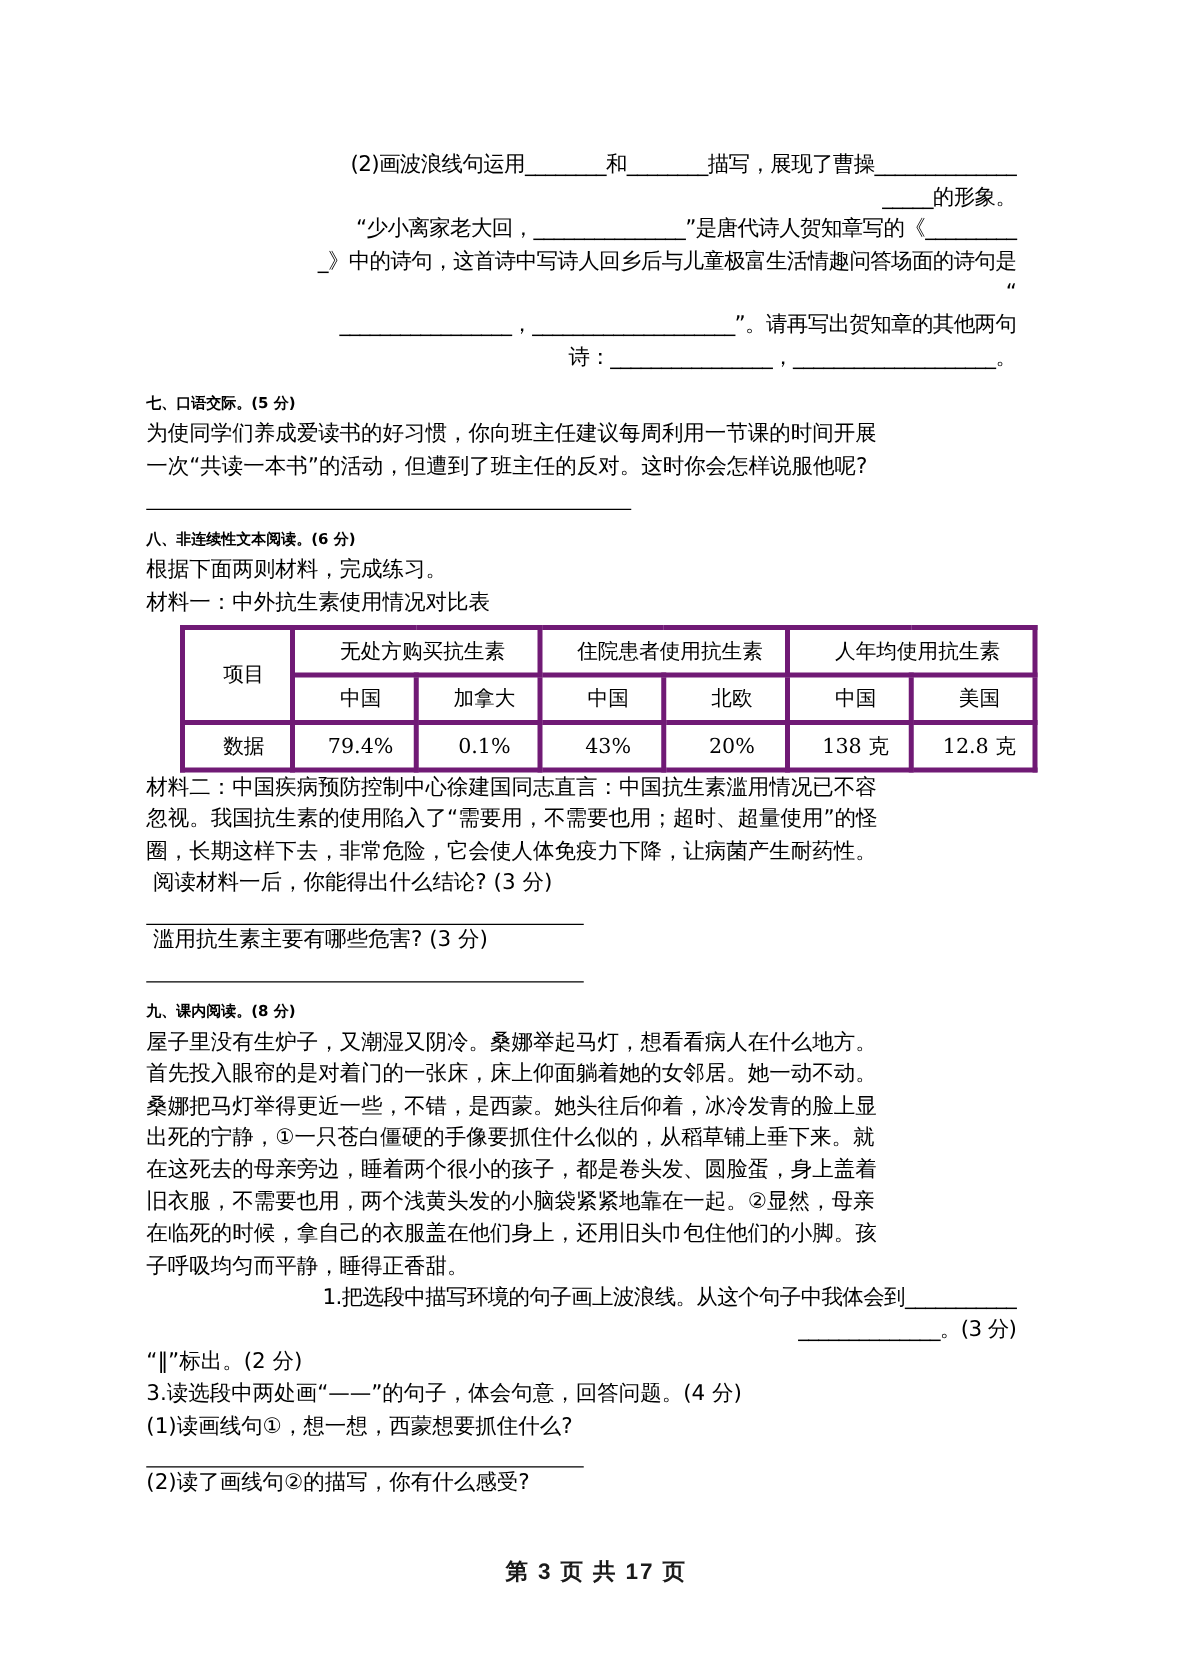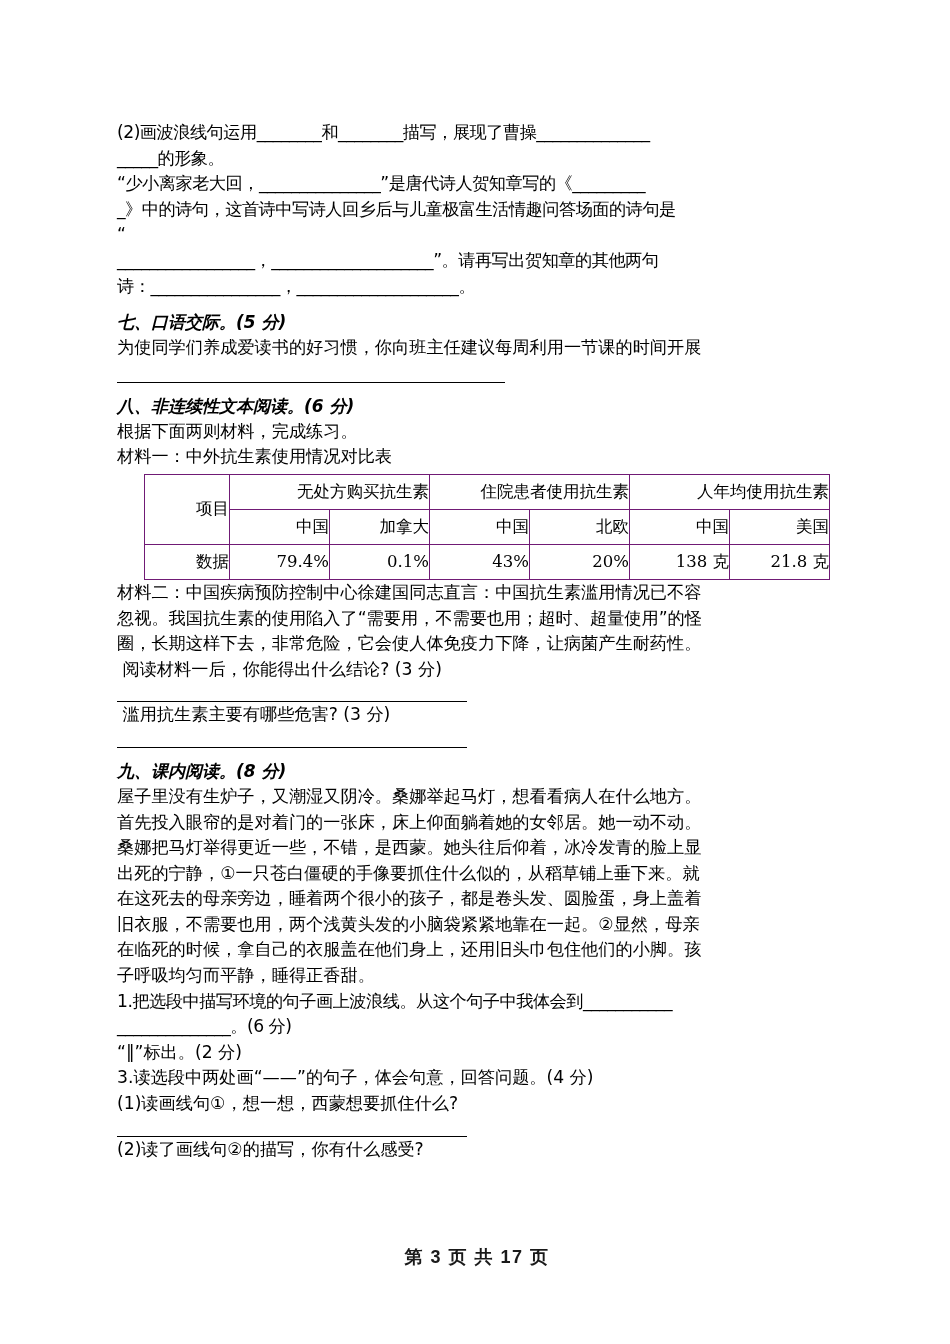--- a/index.html
+++ b/index.html
@@ -29,29 +29,29 @@
     width: 696px;
   }
   .line {
     font-size: 17.2px;
     line-height: 25.6px;
     letter-spacing: 0px;
     white-space: pre-wrap;
     word-break: break-all;
   }
   .heading {
-    font-size: 17px;
+    font-size: 12px;
     line-height: 26px;
     font-weight: bold;
     margin: 0;
     padding-top: 10px;
-    font-style: italic;
   }
   .blk { 
     letter-spacing: -0.5px;
+    text-align: right;
   }
   .rule {
     border: none;
     border-top: 1.6px solid #000;
     margin: 0;
     height: 0;
   }
   .rule-answer {
     width: 388px;
     margin-top: 21px;
@@ -66,25 +66,25 @@
     margin-top: 4px;
     margin-left: 27px;
   }
   table.data-table {
     border-collapse: collapse;
     width: 686px;
     table-layout: fixed;
     font-family: "DejaVu Serif", "Liberation Serif", serif;
   }
   table.data-table td {
-    border: 1px solid #701a75;
+    border: 4px solid #701a75;
     font-size: 16.5px;
     line-height: 20px;
     padding: 6px 0 6px 10px;
-    text-align: right;
+    text-align: center;
     vertical-align: middle;
     height: 22px;
   }
   td.col-item { width: 74px; text-align: center; padding-left: 0; font-family: Liberation Serif, serif; }
   td.grp { text-align: left; }
   
   .footer {
     position: absolute;
     left: 2px;
     top: 1245px;
@@ -110,20 +110,21 @@
       <div class="line blk">“少小离家老大回，_______________”是唐代诗人贺知章写的《_________</div>
       <div class="line blk">_》中的诗句，这首诗中写诗人回乡后与儿童极富生活情趣问答场面的诗句是</div>
       <div class="line blk">“</div>
       <div class="line blk">_________________，____________________”。请再写出贺知章的其他两句</div>
       <div class="line blk">诗：________________，____________________。</div>
     </div>
 
     <div>
       <div class="heading">七、口语交际。(5 分)</div>
       <div class="line">为使同学们养成爱读书的好习惯，你向班主任建议每周利用一节课的时间开展</div>
+      <div class="line">一次“共读一本书”的活动，但遭到了班主任的反对。这时你会怎样说服他呢?</div>
       <hr class="rule rule-answer">
     </div>
 
     <div>
       <div class="heading">八、非连续性文本阅读。(6 分)</div>
       <div class="line">根据下面两则材料，完成练习。</div>
       <div class="line">材料一：中外抗生素使用情况对比表</div>
 
       <div class="tbl-wrap">
         <table class="data-table">
@@ -142,21 +143,21 @@
             <td>中国</td>
             <td>美国</td>
           </tr>
           <tr>
             <td class="col-item">数据</td>
             <td>79.4%</td>
             <td>0.1%</td>
             <td>43%</td>
             <td>20%</td>
             <td>138 克</td>
-            <td>21.8 克</td>
+            <td>12.8 克</td>
           </tr>
         </tbody>
           </table>
       </div>
 
       <div class="line">材料二：中国疾病预防控制中心徐建国同志直言：中国抗生素滥用情况已不容</div>
       <div class="line">忽视。我国抗生素的使用陷入了“需要用，不需要也用；超时、超量使用”的怪</div>
       <div class="line">圈，长期这样下去，非常危险，它会使人体免疫力下降，让病菌产生耐药性。</div>
       <div class="line"> 阅读材料一后，你能得出什么结论? (3 分)</div>
       <hr class="rule rule-short">
@@ -169,21 +170,21 @@
       <div class="line">屋子里没有生炉子，又潮湿又阴冷。桑娜举起马灯，想看看病人在什么地方。</div>
       <div class="line">首先投入眼帘的是对着门的一张床，床上仰面躺着她的女邻居。她一动不动。</div>
       <div class="line">桑娜把马灯举得更近一些，不错，是西蒙。她头往后仰着，冰冷发青的脸上显</div>
       <div class="line">出死的宁静，①一只苍白僵硬的手像要抓住什么似的，从稻草铺上垂下来。就</div>
       <div class="line">在这死去的母亲旁边，睡着两个很小的孩子，都是卷头发、圆脸蛋，身上盖着</div>
       <div class="line">旧衣服，不需要也用，两个浅黄头发的小脑袋紧紧地靠在一起。②显然，母亲</div>
       <div class="line">在临死的时候，拿自己的衣服盖在他们身上，还用旧头巾包住他们的小脚。孩</div>
       <div class="line">子呼吸均匀而平静，睡得正香甜。</div>
 
       <div class="line blk">1.把选段中描写环境的句子画上波浪线。从这个句子中我体会到___________</div>
-      <div class="line blk">______________。(6 分)</div>
+      <div class="line blk">______________。(3 分)</div>
       <div class="line">“‖”标出。(2 分)</div>
       <div class="line">3.读选段中两处画“——”的句子，体会句意，回答问题。(4 分)</div>
       <div class="line">(1)读画线句①，想一想，西蒙想要抓住什么?</div>
       <hr class="rule rule-short">
       <div class="line">(2)读了画线句②的描写，你有什么感受?</div>
     </div>
 
   </div>
 
   <div class="footer">第 3 页 共 17 页</div>

